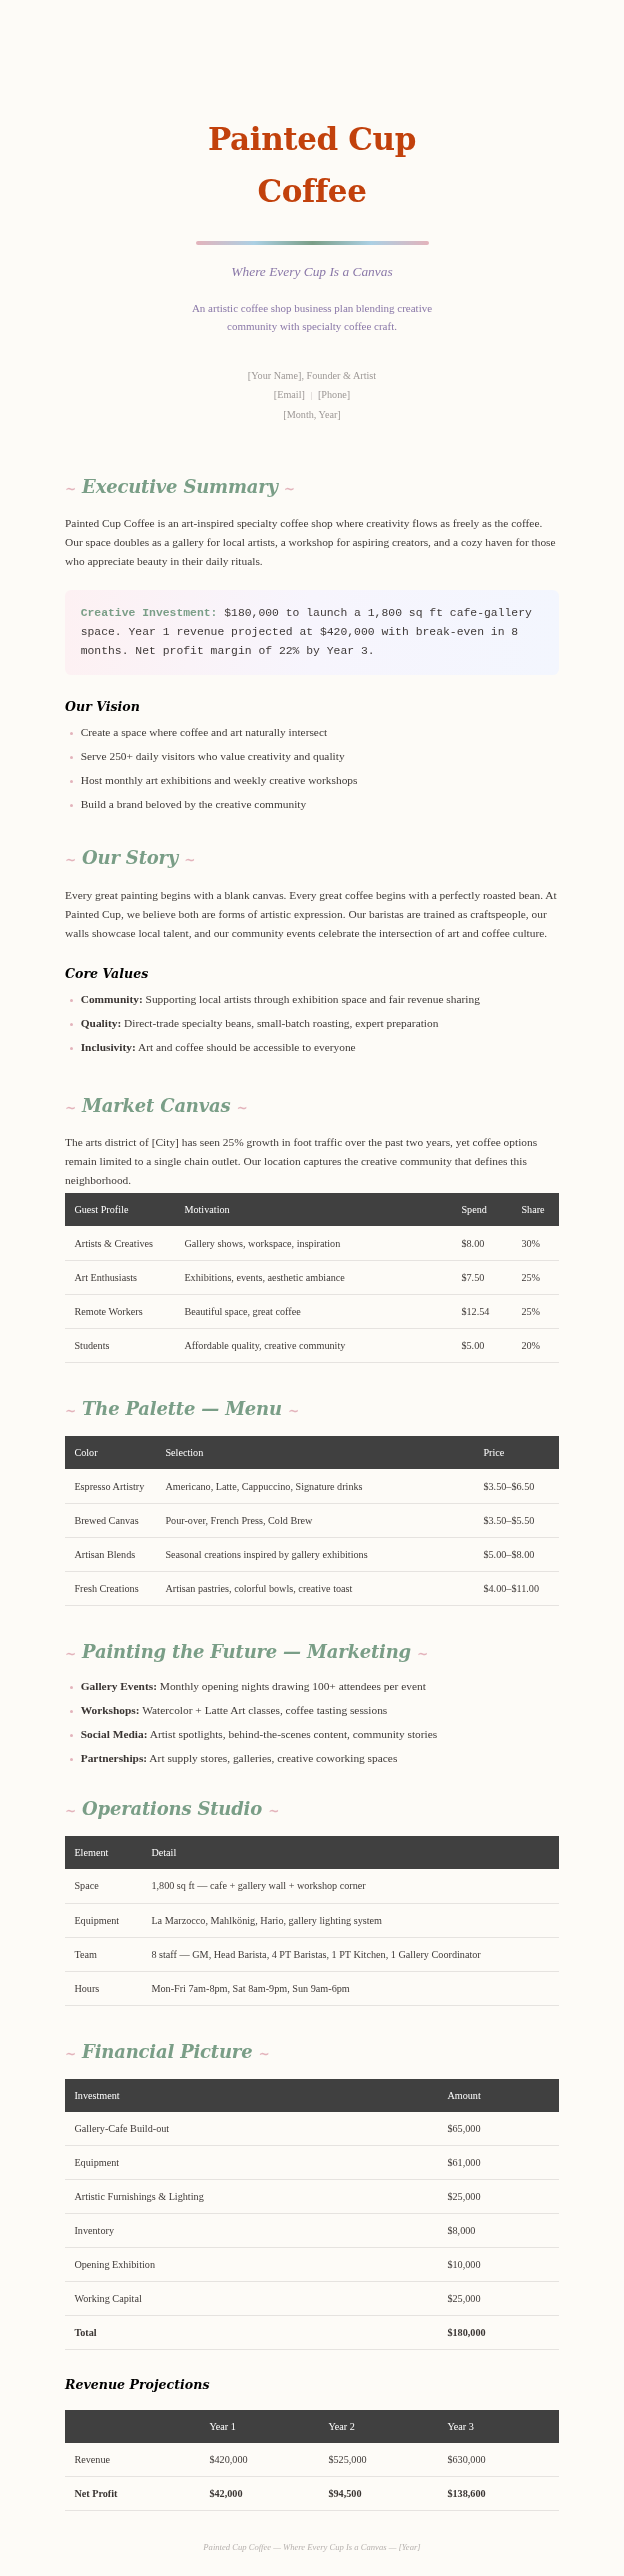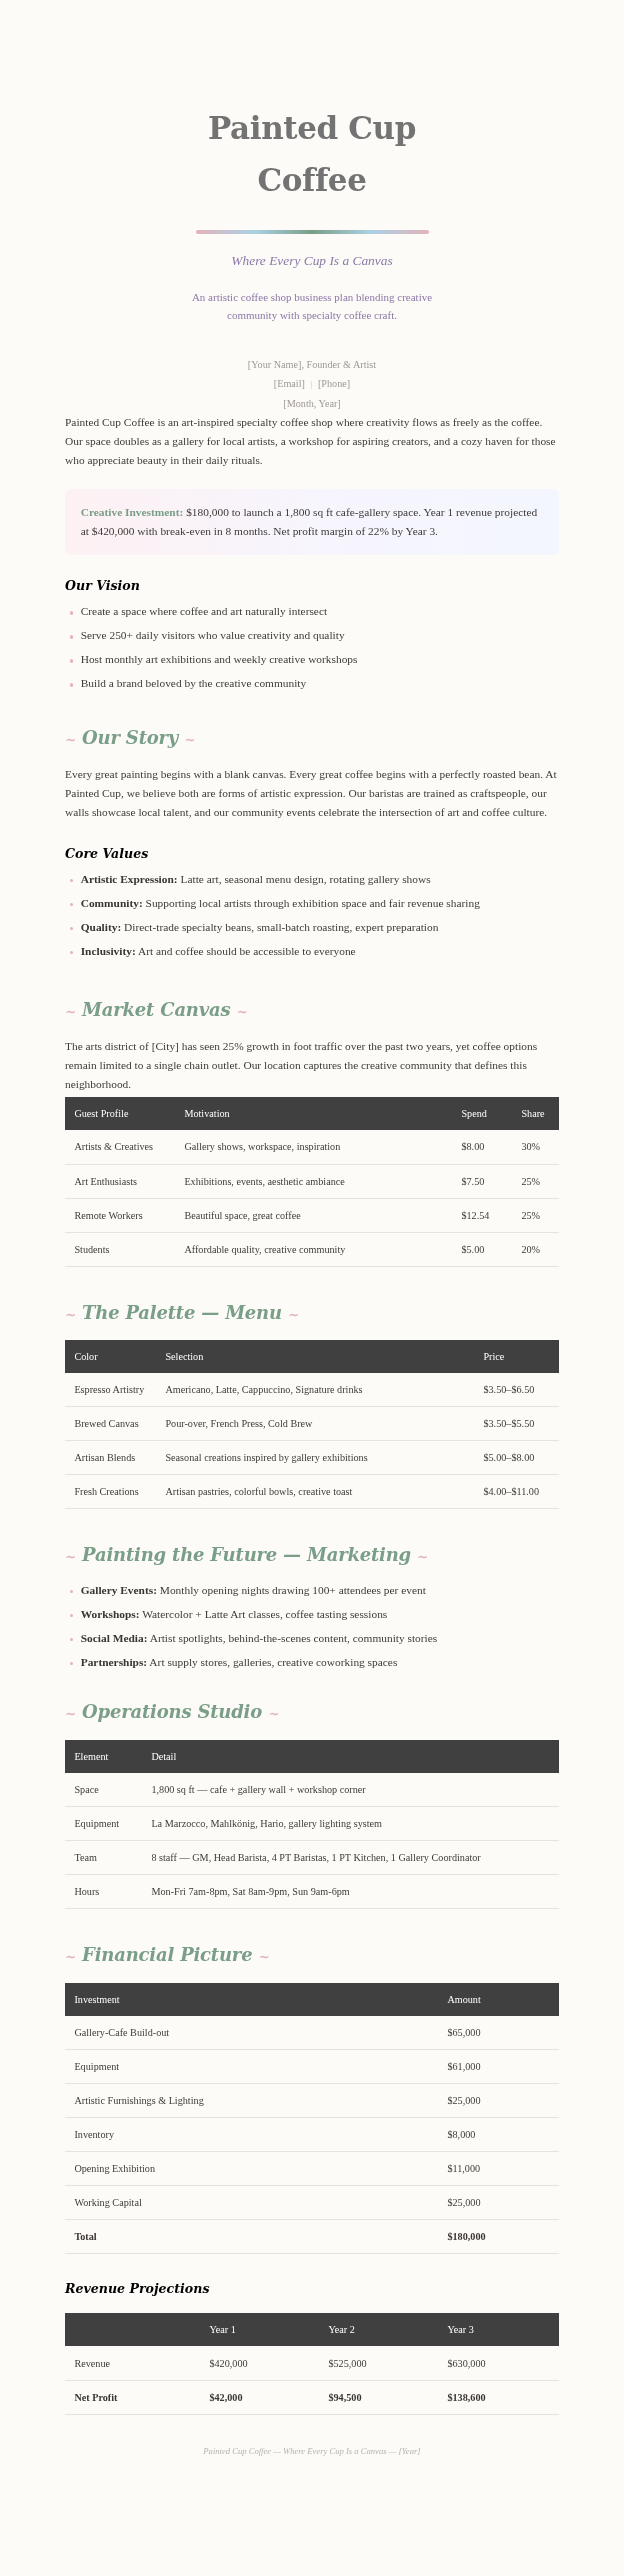--- a/index.html
+++ b/index.html
@@ -13,24 +13,24 @@
   }
   .page { width: 494px; margin: 0 auto; padding-top: 102px; }
 
   
   .cover { text-align: center; }
   .cover-title {
     font-family: "DejaVu Serif", serif;
     font-weight: bold;
     font-size: 31px;
     line-height: 52px;
-    color: #737373;
+    color: #c2410c;
     letter-spacing: -0.4px;
     width: 236px;
-    margin: 0 auto;
+    margin: 11px auto;
   }
   .cover-rule {
     width: 233px; height: 3.9px; border-radius: 2.4px;
     margin: 24.4px auto 0;
     background: linear-gradient(90deg, #e3b3bb 0%, #abd0e4 25%, #7a9e87 50%, #abd0e4 75%, #e3b3bb 100%);
   }
   .tagline {
     margin-top: 19px;
     font-style: italic;
     font-size: 13.4px;
@@ -72,20 +72,21 @@
     line-height: 19px;
     color: #3f3a38;
   }
   .callout {
     margin-top: 19px;
     border-radius: 6.3px;
     padding: 14px 15.7px;
     background: linear-gradient(90deg, #fdf1f3 0%, #f7f5fd 50%, #f3f6fe 100%);
     font-size: 11.4px;
     line-height: 19px;
+    font-family: Liberation Mono, monospace;
   }
   .callout .lead { color: #7a9e87; font-weight: bold; }
 
   ul.bullets { list-style: none; }
   ul.bullets li {
     position: relative;
     padding-left: 15.7px;
     font-size: 11.4px;
     line-height: 15.7px;
     margin-bottom: 8.3px;
@@ -148,20 +149,25 @@
       <div>
         <span>[Email]</span>
         <span class="sep">|</span>
         <span>[Phone]</span>
       </div>
       <div>[Month, Year]</div>
     </div>
   </header>
 
   <section>
+    <h2 class="section-h first">
+      <span class="tilde">~</span>
+      <span>Executive Summary</span>
+      <span class="tilde">~</span>
+    </h2>
     <p class="body">Painted Cup Coffee is an art-inspired specialty coffee shop where creativity flows as freely as the coffee. Our space doubles as a gallery for local artists, a workshop for aspiring creators, and a cozy haven for those who appreciate beauty in their daily rituals.</p>
     <div class="callout">
       <span class="lead">Creative Investment:</span><span> $180,000 to launch a 1,800 sq ft cafe-gallery space. Year 1 revenue projected at $420,000 with break-even in 8 months. Net profit margin of 22% by Year 3.</span>
     </div>
     <h3 class="sub-h">Our Vision</h3>
     <ul class="bullets">
       <li>Create a space where coffee and art naturally intersect</li>
       <li>Serve 250+ daily visitors who value creativity and quality</li>
       <li>Host monthly art exhibitions and weekly creative workshops</li>
       <li>Build a brand beloved by the creative community</li>
@@ -170,21 +176,20 @@
 
   <section>
     <h2 class="section-h" style="margin-top:35px">
       <span class="tilde">~</span>
       <span>Our Story</span>
       <span class="tilde">~</span>
     </h2>
     <p class="body">Every great painting begins with a blank canvas. Every great coffee begins with a perfectly roasted bean. At Painted Cup, we believe both are forms of artistic expression. Our baristas are trained as craftspeople, our walls showcase local talent, and our community events celebrate the intersection of art and coffee culture.</p>
     <h3 class="sub-h">Core Values</h3>
     <ul class="bullets">
-      <li><b>Artistic Expression:</b><span> Latte art, seasonal menu design, rotating gallery shows</span></li>
       <li><b>Community:</b><span> Supporting local artists through exhibition space and fair revenue sharing</span></li>
       <li><b>Quality:</b><span> Direct-trade specialty beans, small-batch roasting, expert preparation</span></li>
       <li><b>Inclusivity:</b><span> Art and coffee should be accessible to everyone</span></li>
     </ul>
   </section>
 
   <section>
     <h2 class="section-h" style="margin-top:39px">
       <span class="tilde">~</span>
       <span>Market Canvas</span>
@@ -341,21 +346,21 @@
         <tr>
           <td>Artistic Furnishings &amp; Lighting</td>
           <td>$25,000</td>
         </tr>
         <tr>
           <td>Inventory</td>
           <td>$8,000</td>
         </tr>
         <tr>
           <td>Opening Exhibition</td>
-          <td>$11,000</td>
+          <td>$10,000</td>
         </tr>
         <tr>
           <td>Working Capital</td>
           <td>$25,000</td>
         </tr>
         <tr class="bold">
           <td>Total</td>
           <td>$180,000</td>
         </tr>
       </tbody>

